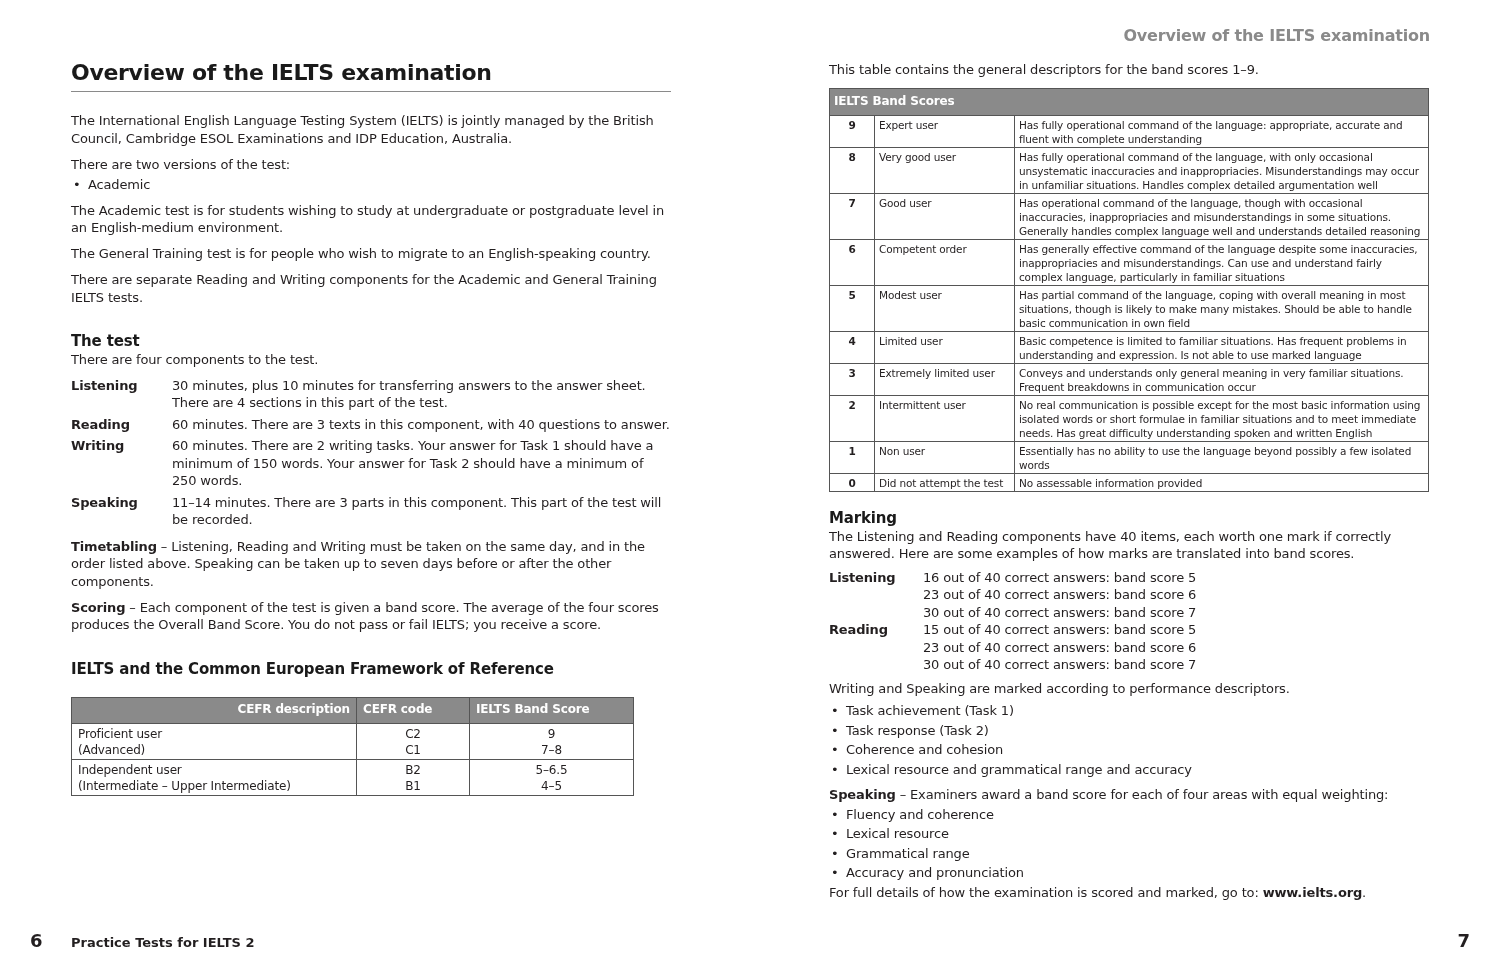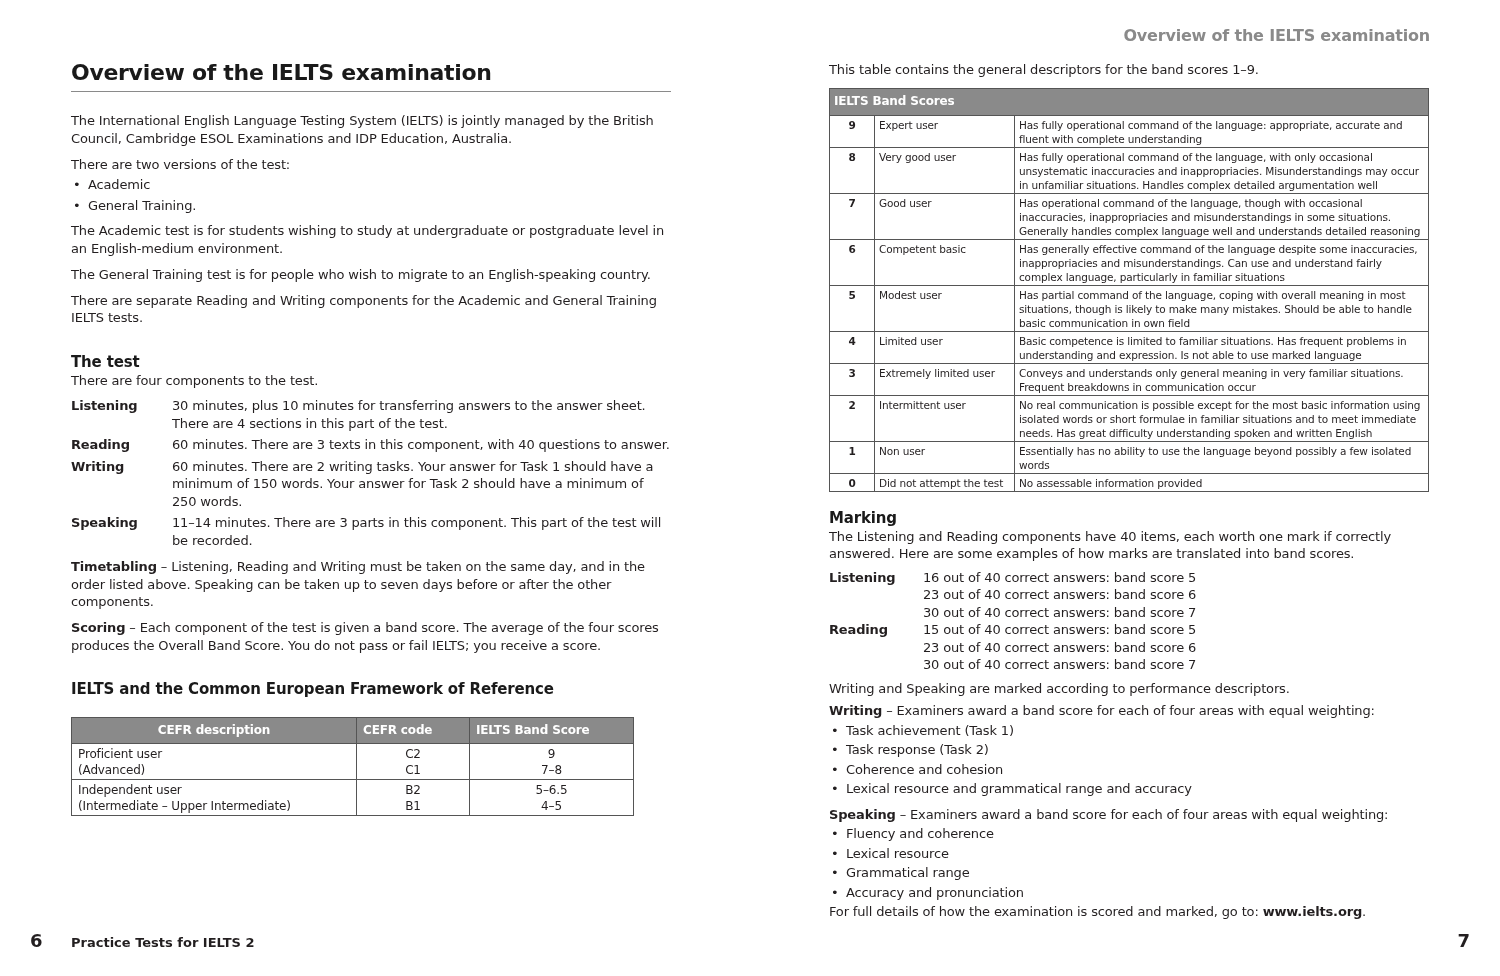--- a/index.html
+++ b/index.html
@@ -25,21 +25,21 @@
     .bullets li { position: relative; padding-left: 17px; margin-bottom: 3px; }
     .bullets li::before { content: "\2022"; position: absolute; left: 2px; top: 0; }
     .section-heading { font-size: 15px; font-weight: bold; margin-top: 26px; line-height: 19px; color: #1a1a1a; }
 
     .comp-table { width: 100%; margin-top: 8px; margin-bottom: 9px; }
     .comp-row { display: flex; margin-bottom: 4px; }
     .comp-label { width: 101px; font-weight: bold; flex-shrink: 0; }
     .comp-desc { flex: 1; }
 
     .cefr-table { width: 563px; border-collapse: collapse; margin-top: 18px; font-size: 12px; border: 1px solid #555; }
-    .cefr-table th { background: #8a8a8a; color: #fff; font-weight: bold; text-align: center; height: 26px; padding: 0 6px; border: 1px solid #555; font-size: 12px; }
+    .cefr-table th { background: #8a8a8a; color: #fff; font-weight: bold; text-align: right; height: 26px; padding: 0 6px; border: 1px solid #555; font-size: 12px; }
     .cefr-table th.c { text-align: left; }
     .cefr-table td { border: 1px solid #555; padding: 2px 6px 1px; vertical-align: top; line-height: 16px; }
     .cefr-table td.c { text-align: center; }
 
     .footer-left-num { position: absolute; left: 30px; top: 930px; font-size: 18px; font-weight: bold; }
     .footer-left-title { position: absolute; left: 71px; top: 935px; font-size: 13px; font-weight: bold; }
 
     
     .running-head { position: absolute; right: 70px; top: 26px; font-size: 16px; font-weight: bold; color: #8a8a8a; letter-spacing: -0.2px; }
     .right-content { position: absolute; left: 79px; top: 61px; width: 600px; }
@@ -60,21 +60,20 @@
 <body>
 
 <div class="page page-left">
   <h1 class="main-title">Overview of the IELTS examination</h1>
 
   <div class="left-content body-text">
     <p class="para">The International English Language Testing System (IELTS) is jointly managed by the British Council, Cambridge ESOL Examinations and IDP Education, Australia.</p>
     <p style="margin-bottom:3px;">There are two versions of the test:</p>
     <ul class="bullets">
       <li>Academic</li>
-      <li>General Training.</li>
     </ul>
     <p class="para">The Academic test is for students wishing to study at undergraduate or postgraduate level in an English-medium environment.</p>
     <p class="para">The General Training test is for people who wish to migrate to an English-speaking country.</p>
     <p class="para">There are separate Reading and Writing components for the Academic and General Training IELTS tests.</p>
 
     <h2 class="section-heading">The test</h2>
     <p>There are four components to the test.</p>
 
     <div class="comp-table">
       <div class="comp-row">
@@ -172,21 +171,21 @@
             <td class="lvl">Very good user</td>
             <td>Has fully operational command of the language, with only occasional unsystematic inaccuracies and inappropriacies. Misunderstandings may occur in unfamiliar situations. Handles complex detailed argumentation well</td>
           </tr>
         <tr>
             <td class="num">7</td>
             <td class="lvl">Good user</td>
             <td>Has operational command of the language, though with occasional inaccuracies, inappropriacies and misunderstandings in some situations. Generally handles complex language well and understands detailed reasoning</td>
           </tr>
         <tr>
             <td class="num">6</td>
-            <td class="lvl">Competent basic</td>
+            <td class="lvl">Competent order</td>
             <td>Has generally effective command of the language despite some inaccuracies, inappropriacies and misunderstandings. Can use and understand fairly complex language, particularly in familiar situations</td>
           </tr>
         <tr>
             <td class="num">5</td>
             <td class="lvl">Modest user</td>
             <td>Has partial command of the language, coping with overall meaning in most situations, though is likely to make many mistakes. Should be able to handle basic communication in own field</td>
           </tr>
         <tr>
             <td class="num">4</td>
             <td class="lvl">Limited user</td>
@@ -230,23 +229,20 @@
       <span class="mark-label">Reading</span>
       <div class="mark-lines">
         <div>15 out of 40 correct answers: band score 5</div>
         <div>23 out of 40 correct answers: band score 6</div>
         <div>30 out of 40 correct answers: band score 7</div>
       </div>
     </div>
 
     <p style="margin-top:6px; margin-bottom:5px;">Writing and Speaking are marked according to performance descriptors.</p>
 
-    <p style="margin-bottom:2px;">
-      <b>Writing</b><span> – Examiners award a band score for each of four areas with equal weighting:</span>
-    </p>
     <ul class="bullets right-bullets">
       <li>Task achievement (Task 1)</li>
       <li>Task response (Task 2)</li>
       <li>Coherence and cohesion</li>
       <li>Lexical resource and grammatical range and accuracy</li>
     </ul>
 
     <p style="margin-bottom:2px;">
       <b>Speaking</b><span> – Examiners award a band score for each of four areas with equal weighting:</span>
     </p>

